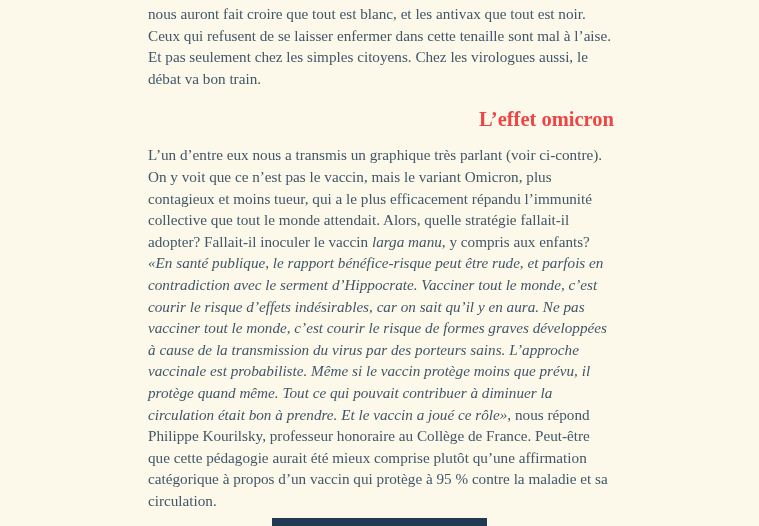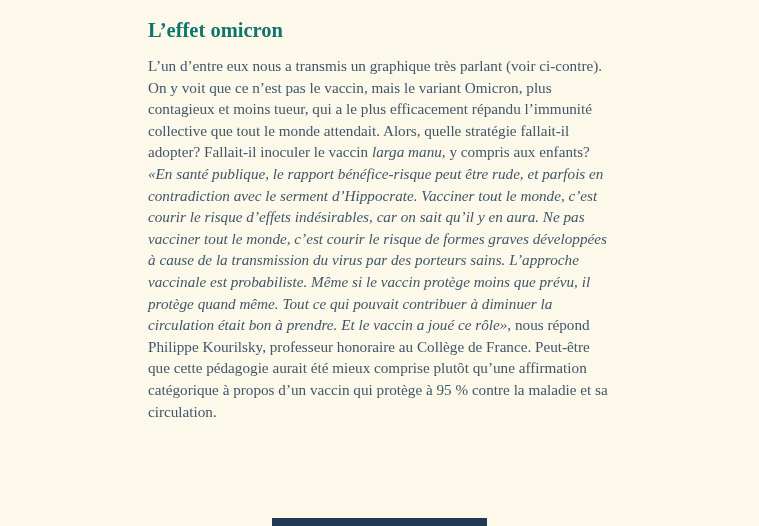--- a/index.html
+++ b/index.html
@@ -31,42 +31,44 @@
     font-size: 15.2px;
     line-height: 21.6px;
     text-align: left;
   }
   .paragraph-intro {
     margin-top: 3px;
   }
   .section-heading {
     margin: 17px 0 12px 0;
     padding: 0;
-    color: #0f766e;
+    color: #ef4444;
     font-size: 20.5px;
     line-height: 26px;
     font-weight: bold;
+    text-align: right;
   }
   .body-paragraph em {
   }
   .peek-bar {
     position: absolute;
     left: 272px;
     bottom: 0;
     width: 215px;
     height: 8px;
     background: #1f3a52;
   }
 </style>
 </head>
 <body>
 
 <div class="viewport">
   <article class="article-column">
 
+    <p class="body-paragraph paragraph-intro">nous auront fait croire que tout est blanc, et les antivax que tout est noir. Ceux qui refusent de se laisser enfermer dans cette tenaille sont mal à l’aise. Et pas seulement chez les simples citoyens. Chez les virologues aussi, le débat va bon train.</p>
 
     <h2 class="section-heading">L’effet omicron</h2>
 
     <p class="body-paragraph"><span>L’un d’entre eux nous a transmis un graphique très parlant (voir ci-contre). On y voit que ce n’est pas le vaccin, mais le variant Omicron, plus contagieux et moins tueur, qui a le plus efficacement répandu l’immunité collective que tout le monde attendait. Alors, quelle stratégie fallait-il adopter? Fallait-il inoculer le vaccin </span><em>larga manu</em><span>, y compris aux enfants? </span><em>«En santé publique, le rapport bénéfice-risque peut être rude, et parfois en contradiction avec le serment d’Hippocrate. Vacciner tout le monde, c’est courir le risque d’effets indésirables, car on sait qu’il y en aura. Ne pas vacciner tout le monde, c’est courir le risque de formes graves développées à cause de la transmission du virus par des porteurs sains. L’approche vaccinale est probabiliste. Même si le vaccin protège moins que prévu, il protège quand même. Tout ce qui pouvait contribuer à diminuer la circulation était bon à prendre. Et le vaccin a joué ce rôle»</em><span>, nous répond Philippe Kourilsky, professeur honoraire au Collège de France. Peut-être que cette pédagogie aurait été mieux comprise plutôt qu’une affirmation catégorique à propos d’un vaccin qui protège à 95 % contre la maladie et sa circulation.</span></p>
 
   </article>
 
   <div class="peek-bar"></div>
 </div>
 

